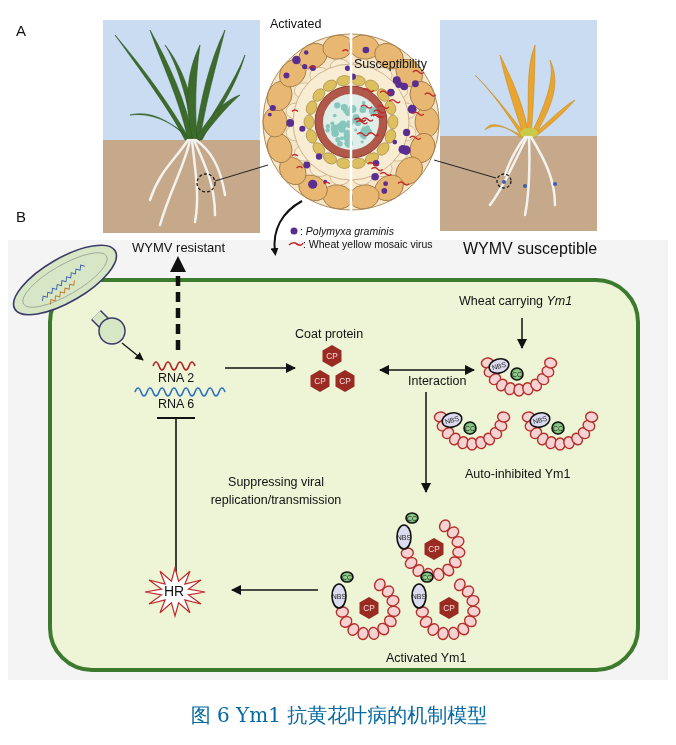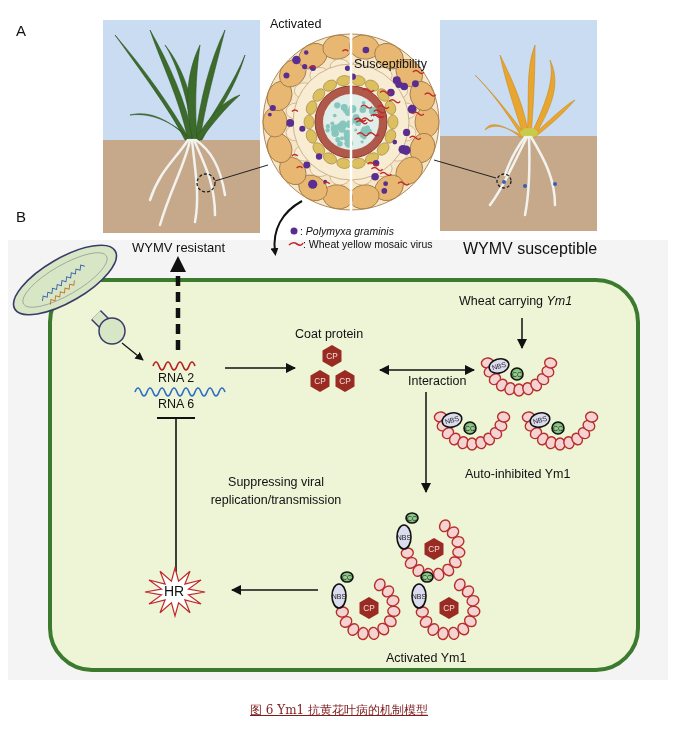--- a/index.html
+++ b/index.html
@@ -2,21 +2,21 @@
 <html><head>
 <meta charset="utf-8">
 <style>
   html,body{margin:0;padding:0;background:#ffffff;}
   body{width:676px;height:745px;position:relative;overflow:hidden;font-family:"Liberation Sans",sans-serif;color:#111;}
   .abs{position:absolute;}
   .panel-label{font-size:15px;color:#111;}
   .lbl{font-size:12.5px;white-space:nowrap;}
   .small{font-size:10.5px;white-space:nowrap;}
   #stage{position:absolute;left:0;top:0;}
-  .caption{font-family:"DejaVu Serif","Liberation Serif",serif;font-size:12px;color:#7f1d1d;white-space:nowrap;text-decoration:underline;}
+  .caption{font-family:"DejaVu Serif","Liberation Serif",serif;font-size:20px;color:#0369a1;white-space:nowrap;}
 </style>
 </head>
 <body>
 
 <svg id="stage" width="676" height="745" viewBox="0 0 676 745" xmlns="http://www.w3.org/2000/svg">
   <defs>
     <marker id="ah" viewBox="0 0 10 10" refX="9" refY="5" markerWidth="7" markerHeight="7" orient="auto-start-reverse">
       <path d="M0,0 L10,5 L0,10 z" fill="#111"></path>
     </marker>
     <marker id="ahBig" viewBox="0 0 10 10" refX="5" refY="5" markerWidth="4" markerHeight="4" orient="auto">

